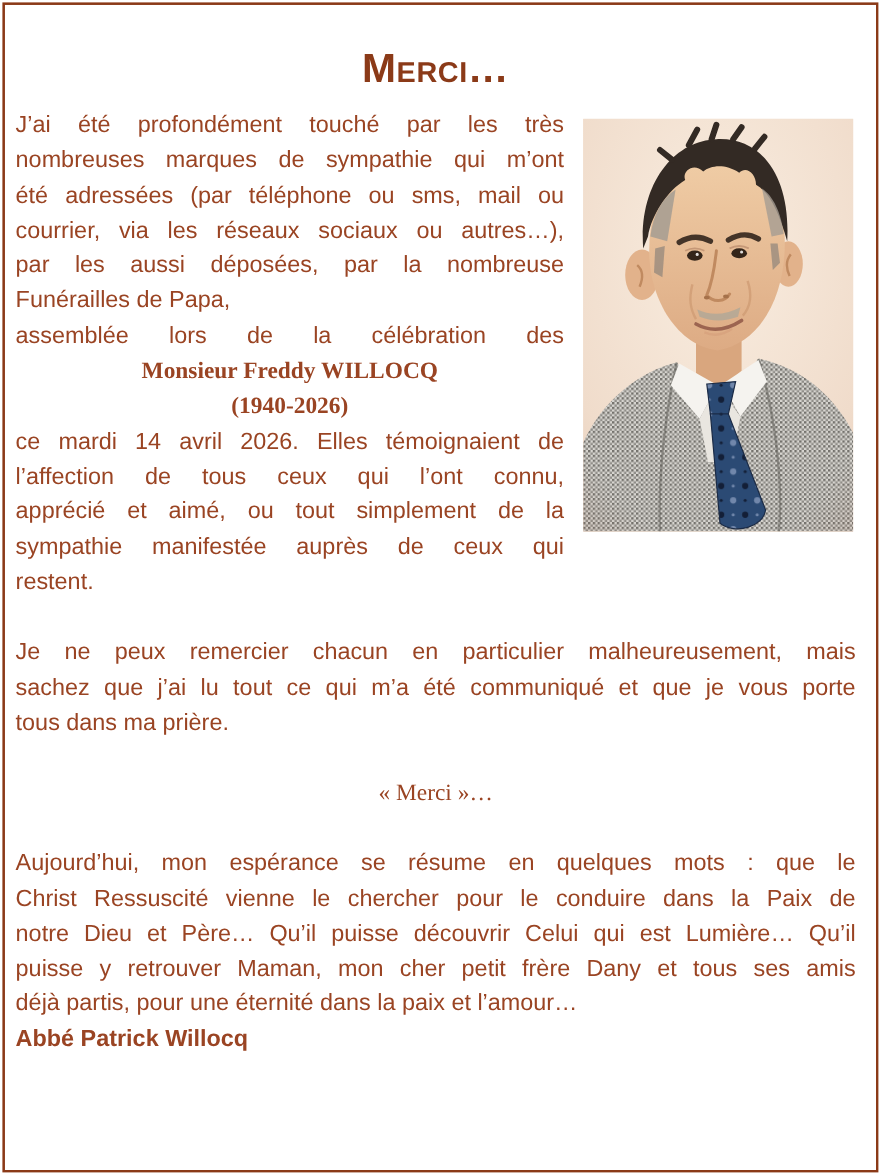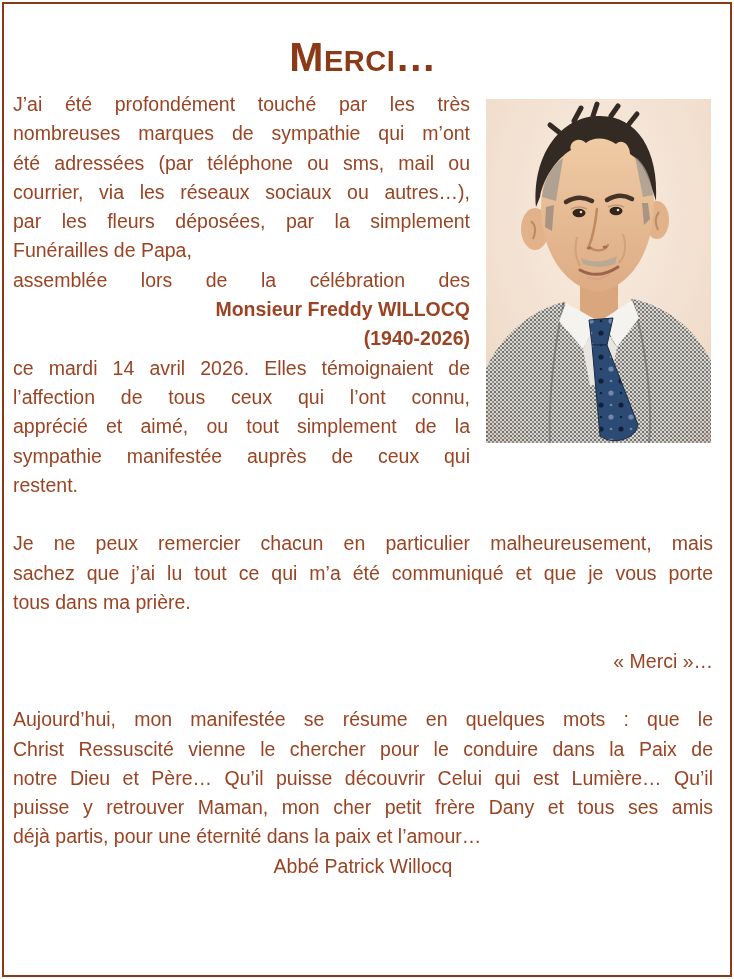--- a/index.html
+++ b/index.html
@@ -29,36 +29,36 @@
     position: absolute; left: 13px; top: 0;
     width: 700px;
     color: var(--text);
     font-size: 19.5px;
   }
   .title {
     height: 90px;
     box-sizing: border-box;
     padding-top: 24px;
     display: flex; align-items: center; justify-content: center;
-    font-size: 41px;
+    font-size: 34px;
     font-weight: bold;
     font-variant: small-caps;
     letter-spacing: 0.5px;
     color: var(--accent);
   }
   .line {
     height: 29.3px; line-height: 29.3px;
     white-space: normal;
     overflow: visible;
   }
   .just { text-align: justify; text-align-last: justify; }
   .w-col { width: 457px; }
-  .center { text-align: right; }
+  .center { text-align: center; font-family: Liberation Serif, serif; }
   .bold { font-weight: bold; }
-  .right { text-align: center; }
+  .right { text-align: left; font-weight: bold; }
   .photo {
     position: absolute;
     left: 486px; top: 99px;
     width: 225px; height: 344px;
     background: var(--photo_bg);
   }
   .photo svg { display: block; width: 100%; height: 100%; }
 </style>
 </head>
 <body>
@@ -66,21 +66,21 @@
 <div class="border-outer"></div>
 <div class="border-inner"></div>
 
 <div class="content">
   <div class="title">Merci…</div>
 
   <div class="line just w-col">J’ai été profondément touché par les très</div>
   <div class="line just w-col">nombreuses marques de sympathie qui m’ont</div>
   <div class="line just w-col">été adressées (par téléphone ou sms, mail ou</div>
   <div class="line just w-col">courrier, via les réseaux sociaux ou autres…),</div>
-  <div class="line just w-col">par les fleurs déposées, par la simplement</div>
+  <div class="line just w-col">par les aussi déposées, par la nombreuse</div>
   <div class="line w-col">Funérailles de Papa,</div>
   <div class="line just w-col">assemblée lors de la célébration des</div>
 
   <div class="line center bold w-col">Monsieur Freddy WILLOCQ</div>
   <div class="line center bold w-col">(1940-2026)</div>
 
   <div class="line just w-col">ce mardi 14 avril 2026. Elles témoignaient de</div>
   <div class="line just w-col">l’affection de tous ceux qui l’ont connu,</div>
   <div class="line just w-col">apprécié et aimé, ou tout simplement de la</div>
   <div class="line just w-col">sympathie manifestée auprès de ceux qui</div>
@@ -91,21 +91,21 @@
   <div class="line just">Je ne peux remercier chacun en particulier malheureusement, mais</div>
   <div class="line just">sachez que j’ai lu tout ce qui m’a été communiqué et que je vous porte</div>
   <div class="line">tous dans ma prière.</div>
 
   <div class="line"></div>
 
   <div class="line center">« Merci »…</div>
 
   <div class="line"></div>
 
-  <div class="line just">Aujourd’hui, mon manifestée se résume en quelques mots : que le</div>
+  <div class="line just">Aujourd’hui, mon espérance se résume en quelques mots : que le</div>
   <div class="line just">Christ Ressuscité vienne le chercher pour le conduire dans la Paix de</div>
   <div class="line just">notre Dieu et Père… Qu’il puisse découvrir Celui qui est Lumière… Qu’il</div>
   <div class="line just">puisse y retrouver Maman, mon cher petit frère Dany et tous ses amis</div>
   <div class="line">déjà partis, pour une éternité dans la paix et l’amour…</div>
 
   <div class="line right">Abbé Patrick Willocq</div>
 </div>
 
 <div class="photo">
   <svg viewBox="0 0 225 344" xmlns="http://www.w3.org/2000/svg">

